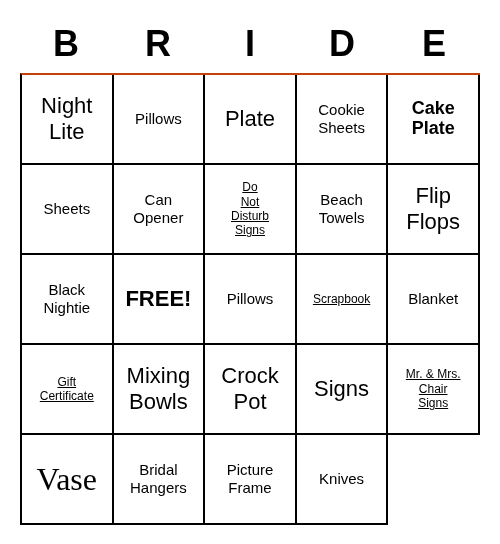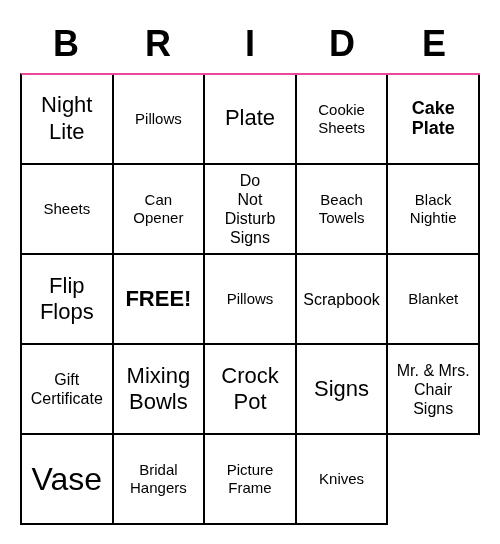--- a/index.html
+++ b/index.html
@@ -24,47 +24,49 @@
     }
     .bingo-header-cell {
       font-size: 36px;
       font-weight: bold;
       padding: 4px 0;
     }
     .bingo-grid {
       display: grid;
       grid-template-columns: repeat(5, 1fr);
       border-left: 2px solid #000;
-      border-top: 2px solid #ec4899;
+      border-top: 2px solid #c2410c;
     }
     .bingo-cell {
       border-right: 2px solid #000;
       border-bottom: 2px solid #000;
       display: flex;
       align-items: center;
       justify-content: center;
       text-align: center;
       min-height: 90px;
       padding: 6px 4px;
       font-size: 15px;
       line-height: 1.2;
     }
     .bingo-cell.large-text {
       font-size: 22px;
       font-weight: normal;
     }
     .bingo-cell.small-text {
-      font-size: 16px;
+      font-size: 12px;
+      text-decoration: underline;
     }
     .bingo-cell.free {
       font-size: 22px;
       font-weight: bold;
     }
     .bingo-cell.vase-text {
       font-size: 32px;
+      font-family: Liberation Serif, serif;
     }
     .bingo-cell.cake-text {
       font-size: 18px;
       font-weight: bold;
       line-height: 1.1;
     }
   </style>
 </head>
 <body>
 
@@ -81,23 +83,23 @@
     <div class="bingo-cell large-text">Night<br>Lite</div>
     <div class="bingo-cell">Pillows</div>
     <div class="bingo-cell large-text">Plate</div>
     <div class="bingo-cell">Cookie<br>Sheets</div>
     <div class="bingo-cell cake-text">Cake<br>Plate</div>
 
     <div class="bingo-cell">Sheets</div>
     <div class="bingo-cell">Can<br>Opener</div>
     <div class="bingo-cell small-text">Do<br>Not<br>Disturb<br>Signs</div>
     <div class="bingo-cell">Beach<br>Towels</div>
+    <div class="bingo-cell large-text">Flip<br>Flops</div>
+
     <div class="bingo-cell">Black<br>Nightie</div>
-
-    <div class="bingo-cell large-text">Flip<br>Flops</div>
     <div class="bingo-cell free">FREE!</div>
     <div class="bingo-cell">Pillows</div>
     <div class="bingo-cell small-text">Scrapbook</div>
 
     <div class="bingo-cell">Blanket</div>
     <div class="bingo-cell small-text">Gift<br>Certificate</div>
     <div class="bingo-cell large-text">Mixing<br>Bowls</div>
     <div class="bingo-cell large-text">Crock<br>Pot</div>
     <div class="bingo-cell large-text">Signs</div>
 

